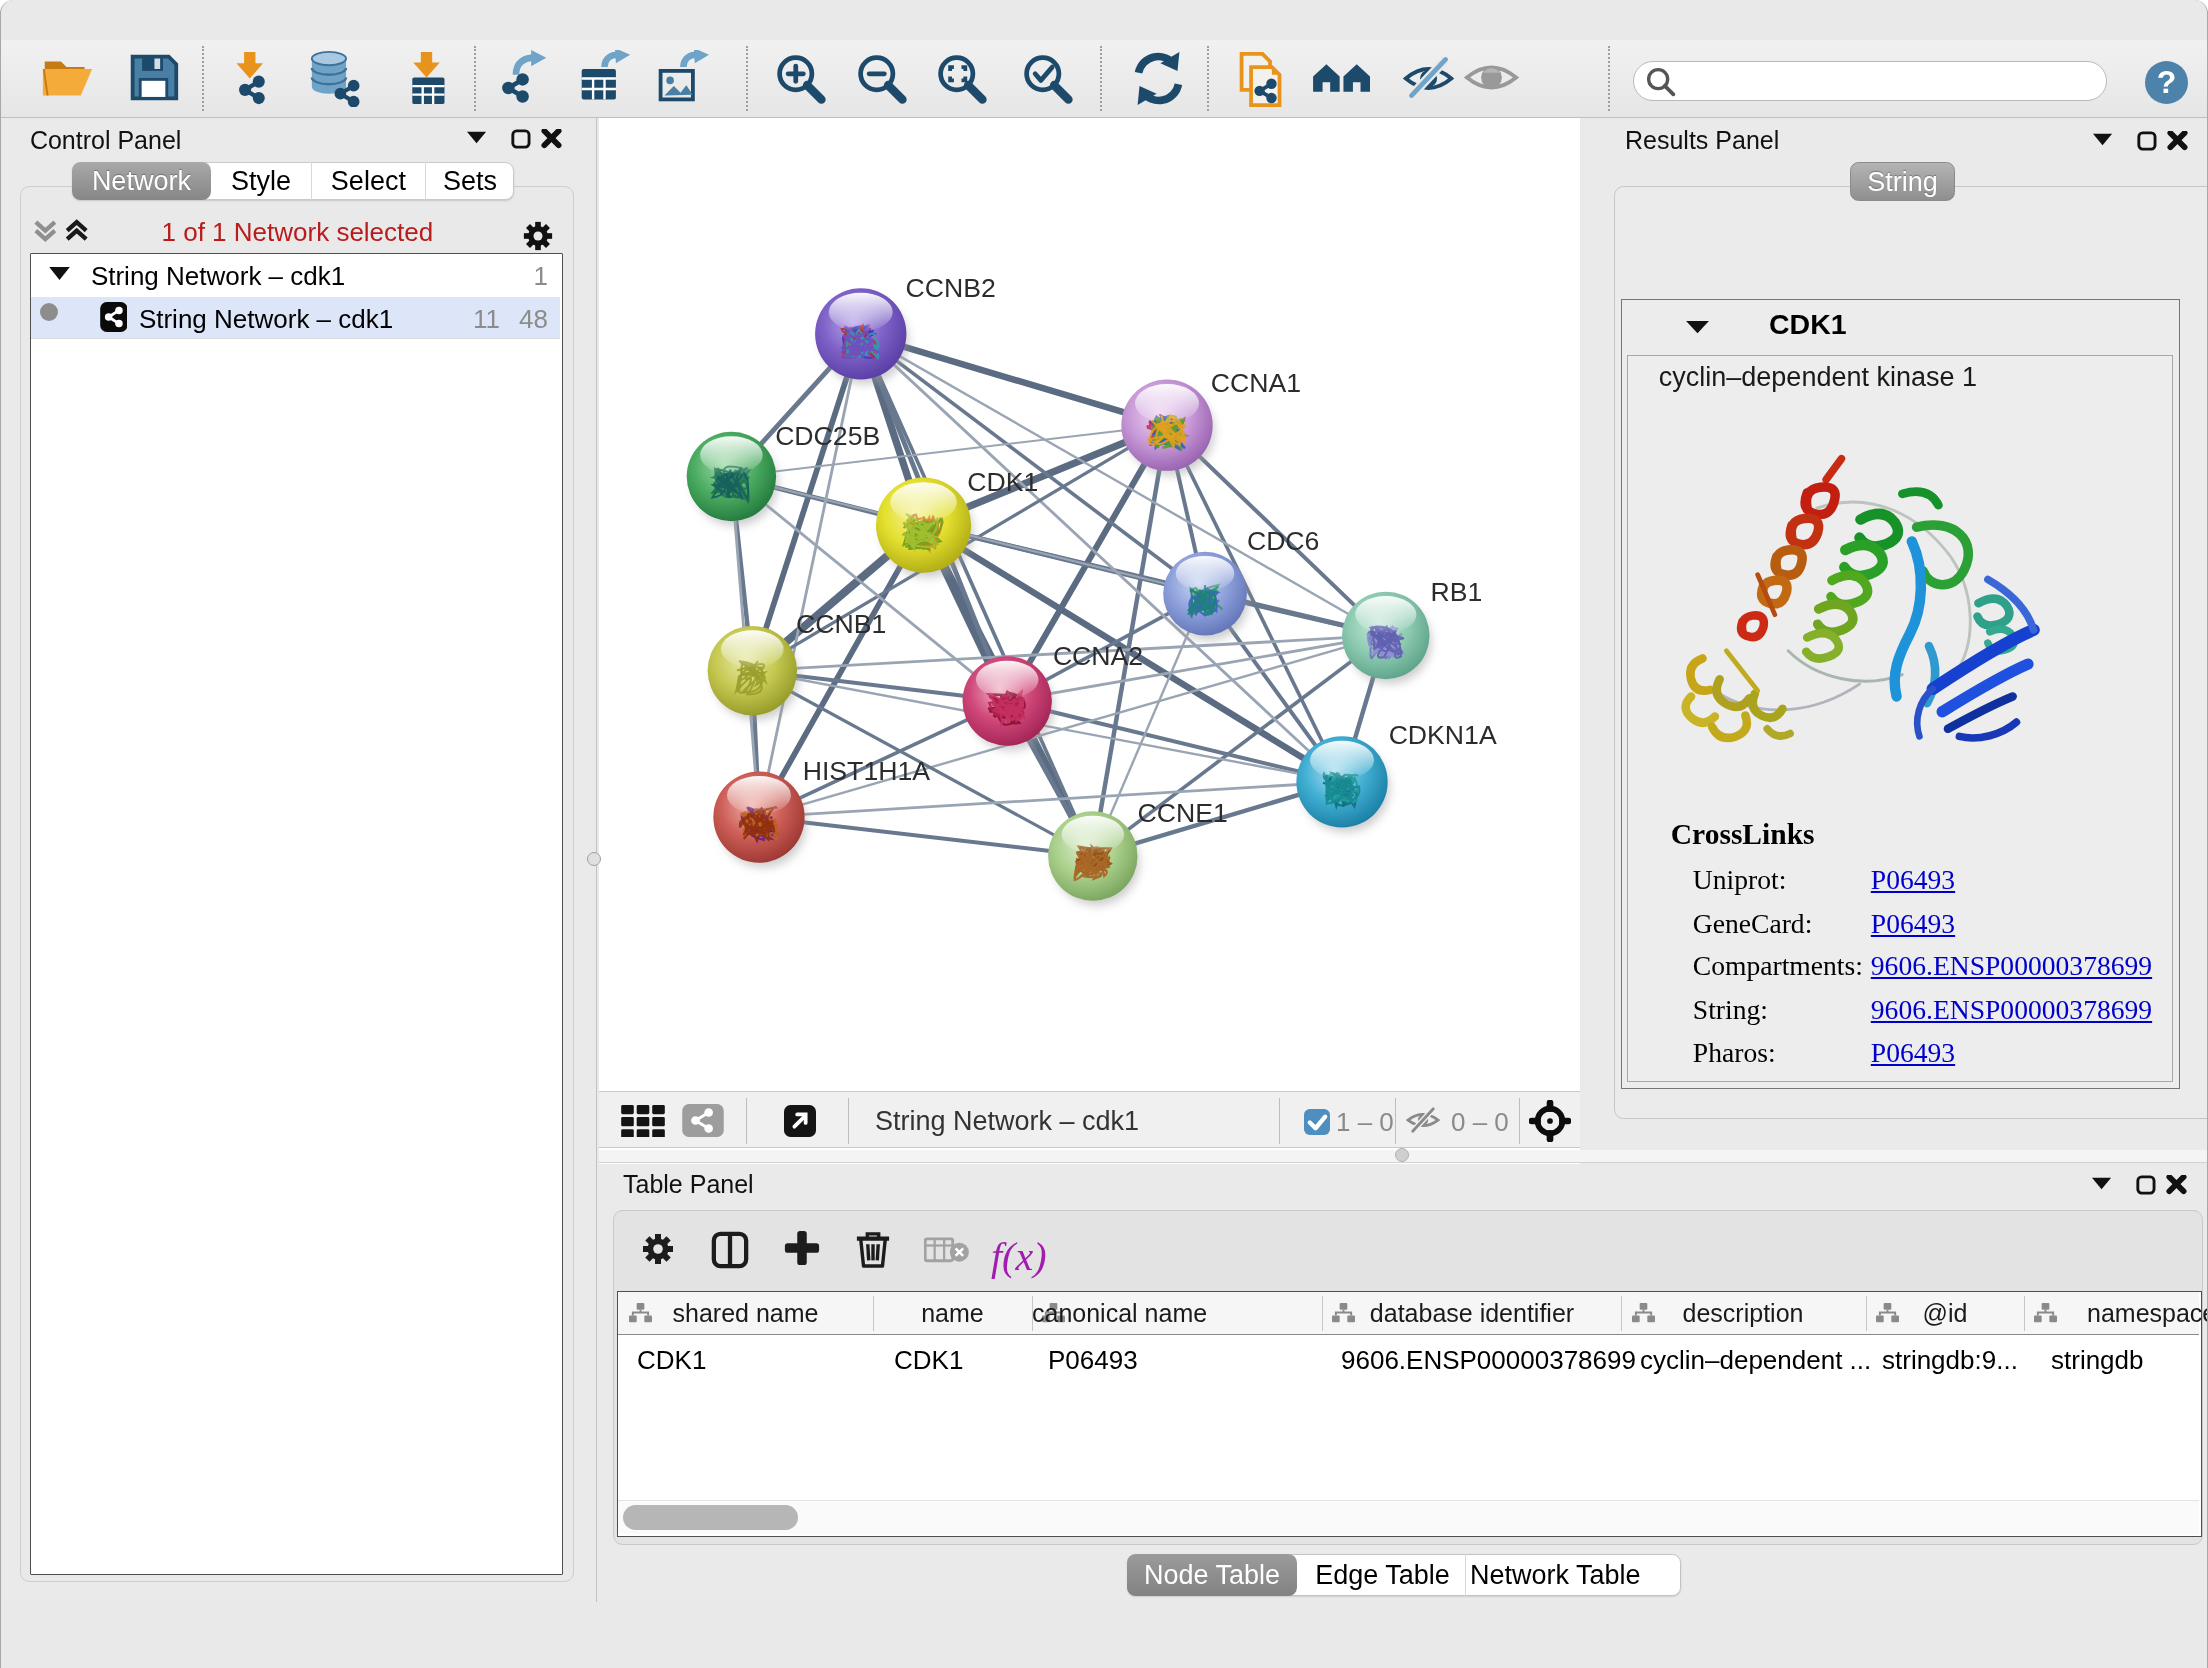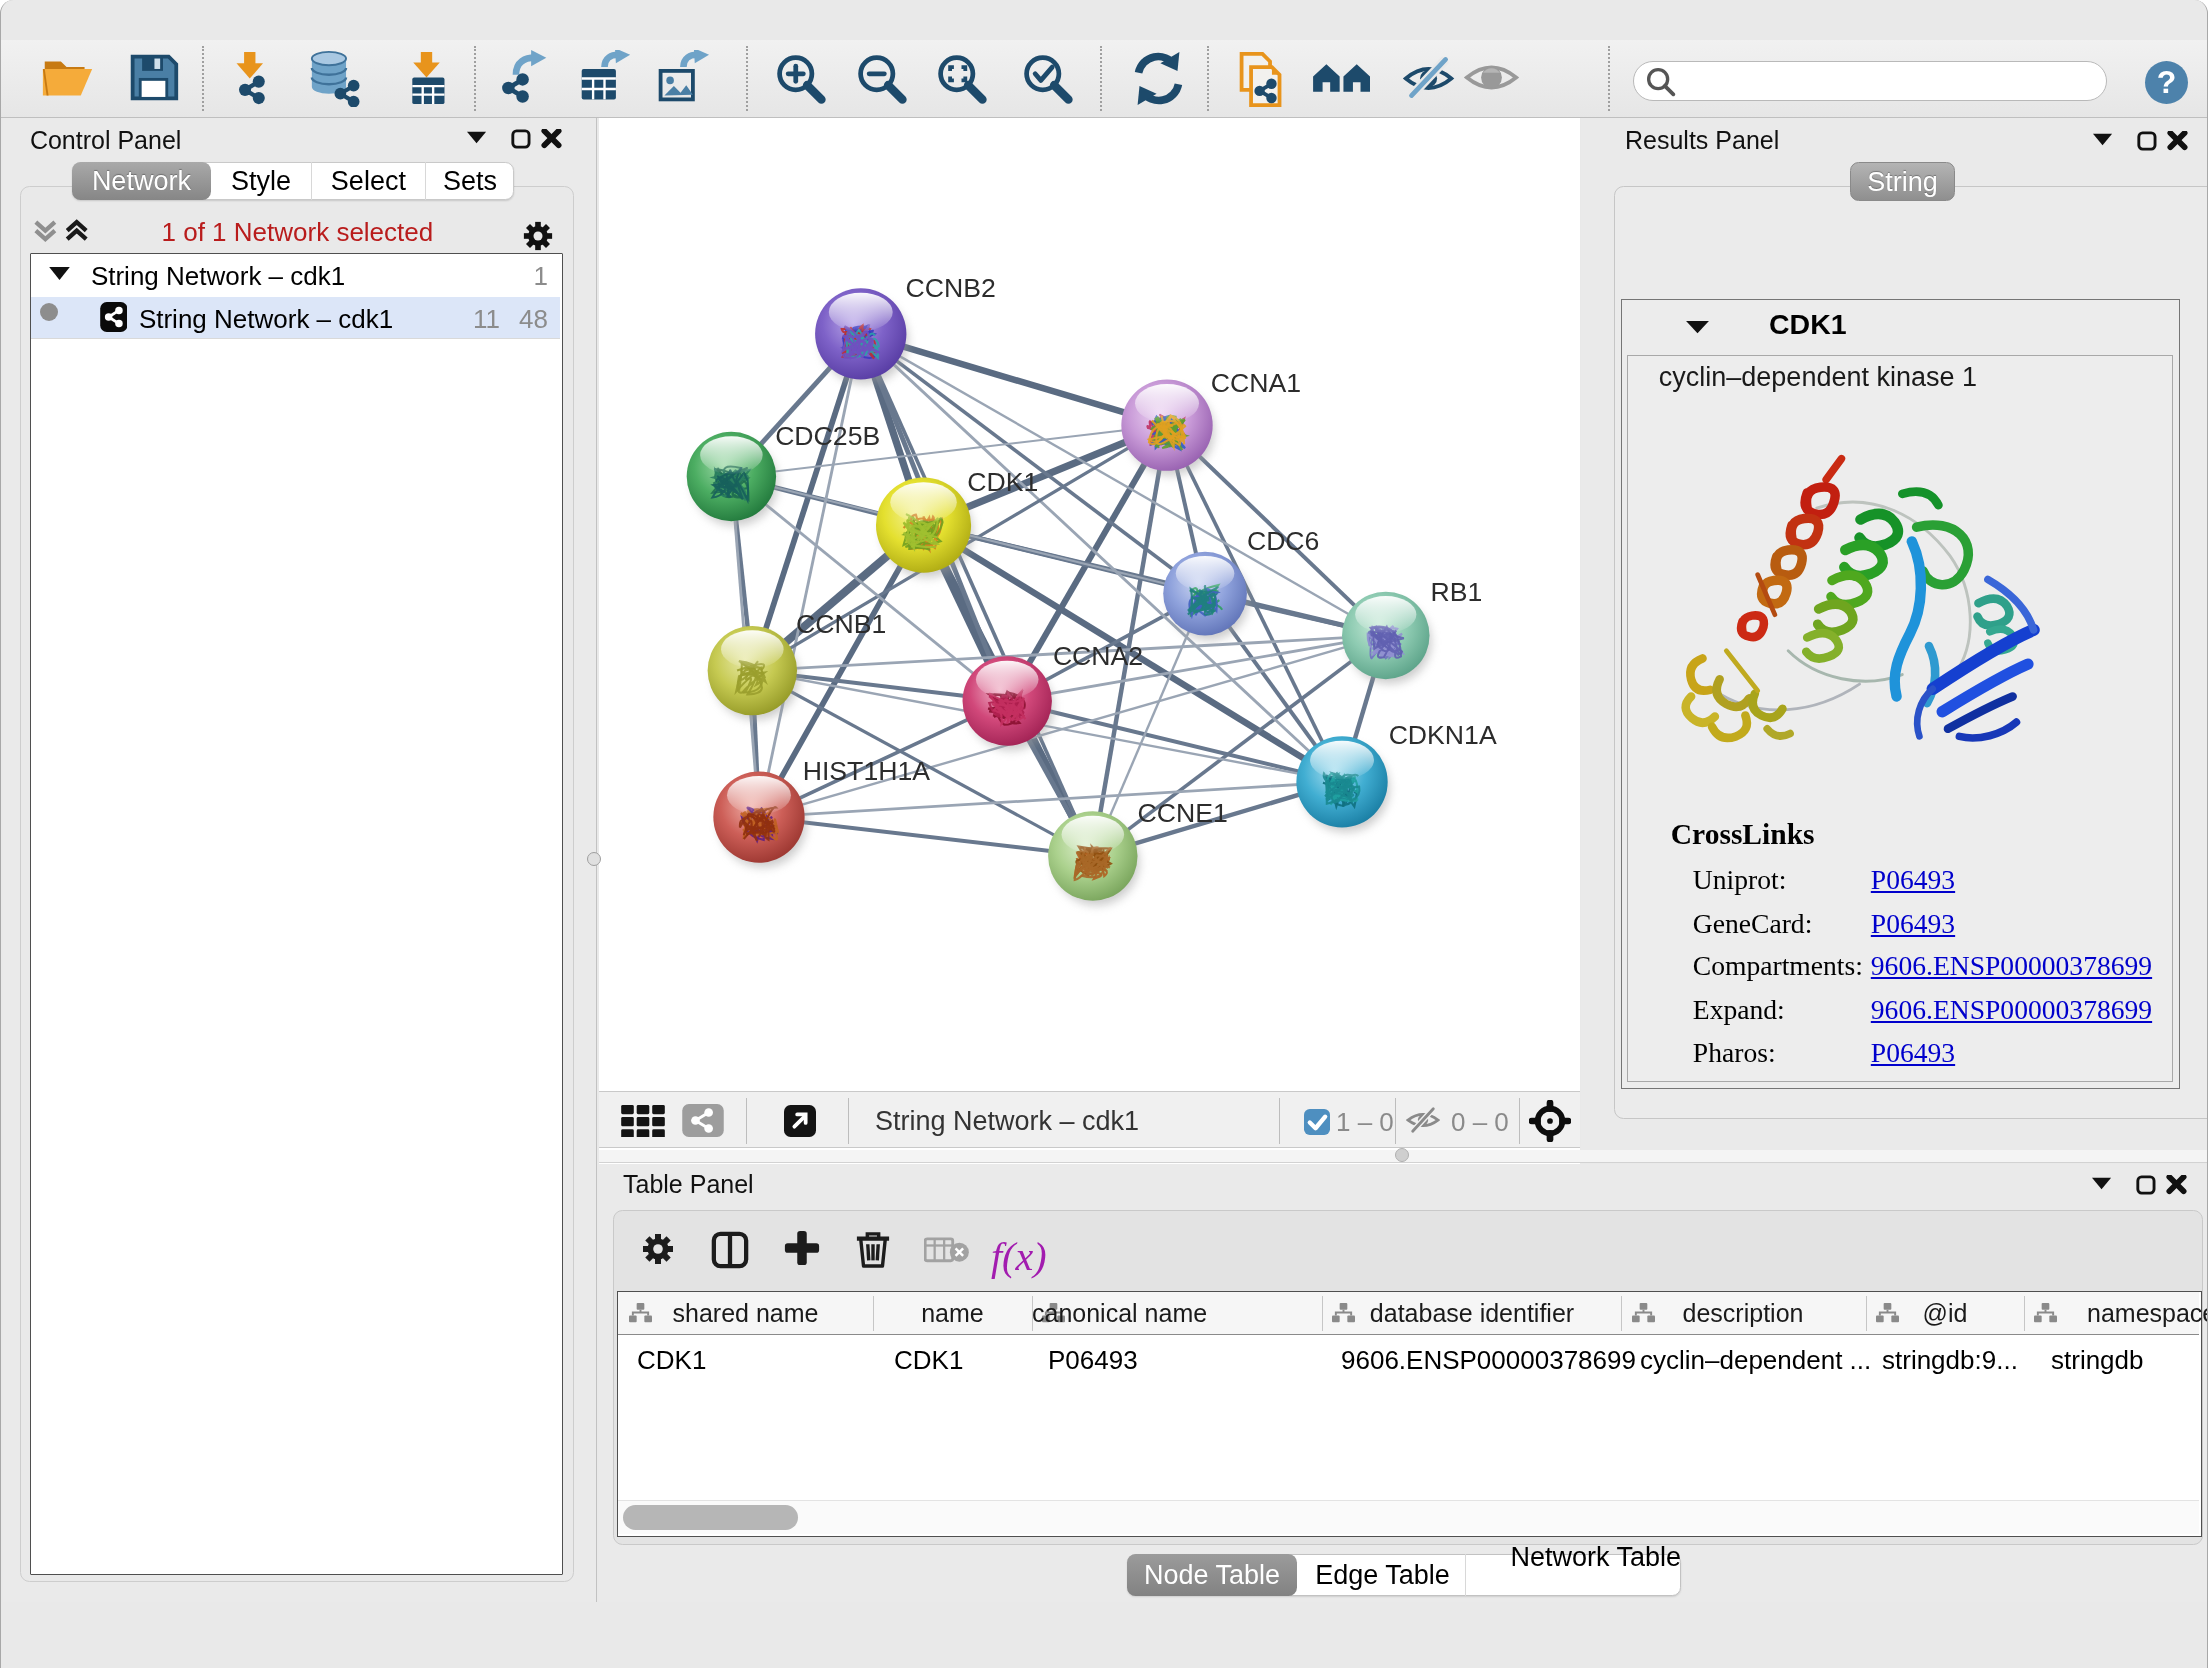--- a/index.html
+++ b/index.html
@@ -682,21 +682,21 @@
             <path d="M372 224 C 342 237 308 258 282 274" fill="none" stroke="#2050e0" stroke-width="12" stroke-linecap="round" stroke-linejoin="round" opacity="1"></path>
             <path d="M356 258 C 332 268 306 282 288 292" fill="none" stroke="#1030a0" stroke-width="9" stroke-linecap="round" stroke-linejoin="round" opacity="1"></path>
             <path d="M272 250 C 258 262 252 282 258 300" fill="none" stroke="#2a52c8" stroke-width="7" stroke-linecap="round" stroke-linejoin="round" opacity="1"></path>
             <path d="M330 135 C 356 150 372 168 378 188" fill="none" stroke="#3a66d8" stroke-width="8" stroke-linecap="round" stroke-linejoin="round" opacity="1"></path>
             <path d="M300 300 C 320 305 345 298 360 285" fill="none" stroke="#1838b8" stroke-width="8" stroke-linecap="round" stroke-linejoin="round" opacity="1"></path>
           </svg>
      <div class="abs" style="left:43px;top:462px;font-size:29.5px;font-weight:700;color:#000;font-family:'Liberation Serif',serif">CrossLinks</div>
      <div class="abs serifrow" style="left:65px;top:508px">Uniprot:</div>
      <div class="abs serifrow" style="left:65px;top:552px">GeneCard:</div>
      <div class="abs serifrow" style="left:65px;top:594px">Compartments:</div>
-     <div class="abs serifrow" style="left:65px;top:638px">Expand:</div>
+     <div class="abs serifrow" style="left:65px;top:638px">String:</div>
      <div class="abs serifrow" style="left:65px;top:681px">Pharos:</div>
      <div class="abs seriflink" style="left:243px;top:508px">P06493</div>
      <div class="abs seriflink" style="left:243px;top:552px">P06493</div>
      <div class="abs seriflink" style="left:243px;top:594px">9606.ENSP00000378699</div>
      <div class="abs seriflink" style="left:243px;top:638px">9606.ENSP00000378699</div>
      <div class="abs seriflink" style="left:243px;top:681px">P06493</div>
    </div>
  </div>
 </div>
 <div class="abs" id="tpanel" style="left:598px;top:1164px;width:1610px;height:438px;background:#eaeaea">
@@ -839,16 +839,16 @@
 <div class="abs" style="left:723px;top:53px;font-size:26px;color:#000">9606.ENSP00000378699</div>
 <div class="abs" style="left:1022px;top:53px;font-size:26px;color:#000">cyclin–dependent ...</div>
 <div class="abs" style="left:1264px;top:53px;font-size:26px;color:#000">stringdb:9...</div>
 <div class="abs" style="left:1433px;top:53px;font-size:26px;color:#000">stringdb</div>
 <div class="abs" style="left:0;top:208px;width:1581px;height:34px;background:#fafafa;border-top:1px solid #e3e3e3"></div>
 <div class="abs" style="left:4.8px;top:213px;width:175px;height:25px;border-radius:12.4px;background:#b6b6b6"></div>
 </div>
 <div class="abs" style="left:528px;top:390px;width:554px;height:42px;background:#fff;border:1px solid #c2c2c2;border-radius:8.6px;box-shadow:0 1px 1.9px rgba(0,0,0,.12)"></div>
 <div class="abs" style="left:528px;top:390px;width:170px;height:42px;background:linear-gradient(#9b9b9b,#828282);border-radius:8.6px;color:#fff;font-size:27px;text-align:center;line-height:42px">Node Table</div>
 <div class="abs" style="left:701px;top:390px;width:166px;height:42px;color:#000;font-size:27px;text-align:center;line-height:42px;border-right:1px solid #d8d8d8">Edge Table</div>
-<div class="abs" style="left:871px;top:372px;width:211px;height:48px;color:#000;font-size:27px;text-align:right;line-height:42px">Network Table</div>
+<div class="abs" style="left:871px;top:390px;width:211px;height:48px;color:#000;font-size:27px;text-align:left;line-height:42px">Network Table</div>
 </div>
 
 </div>
 
 </body></html>

